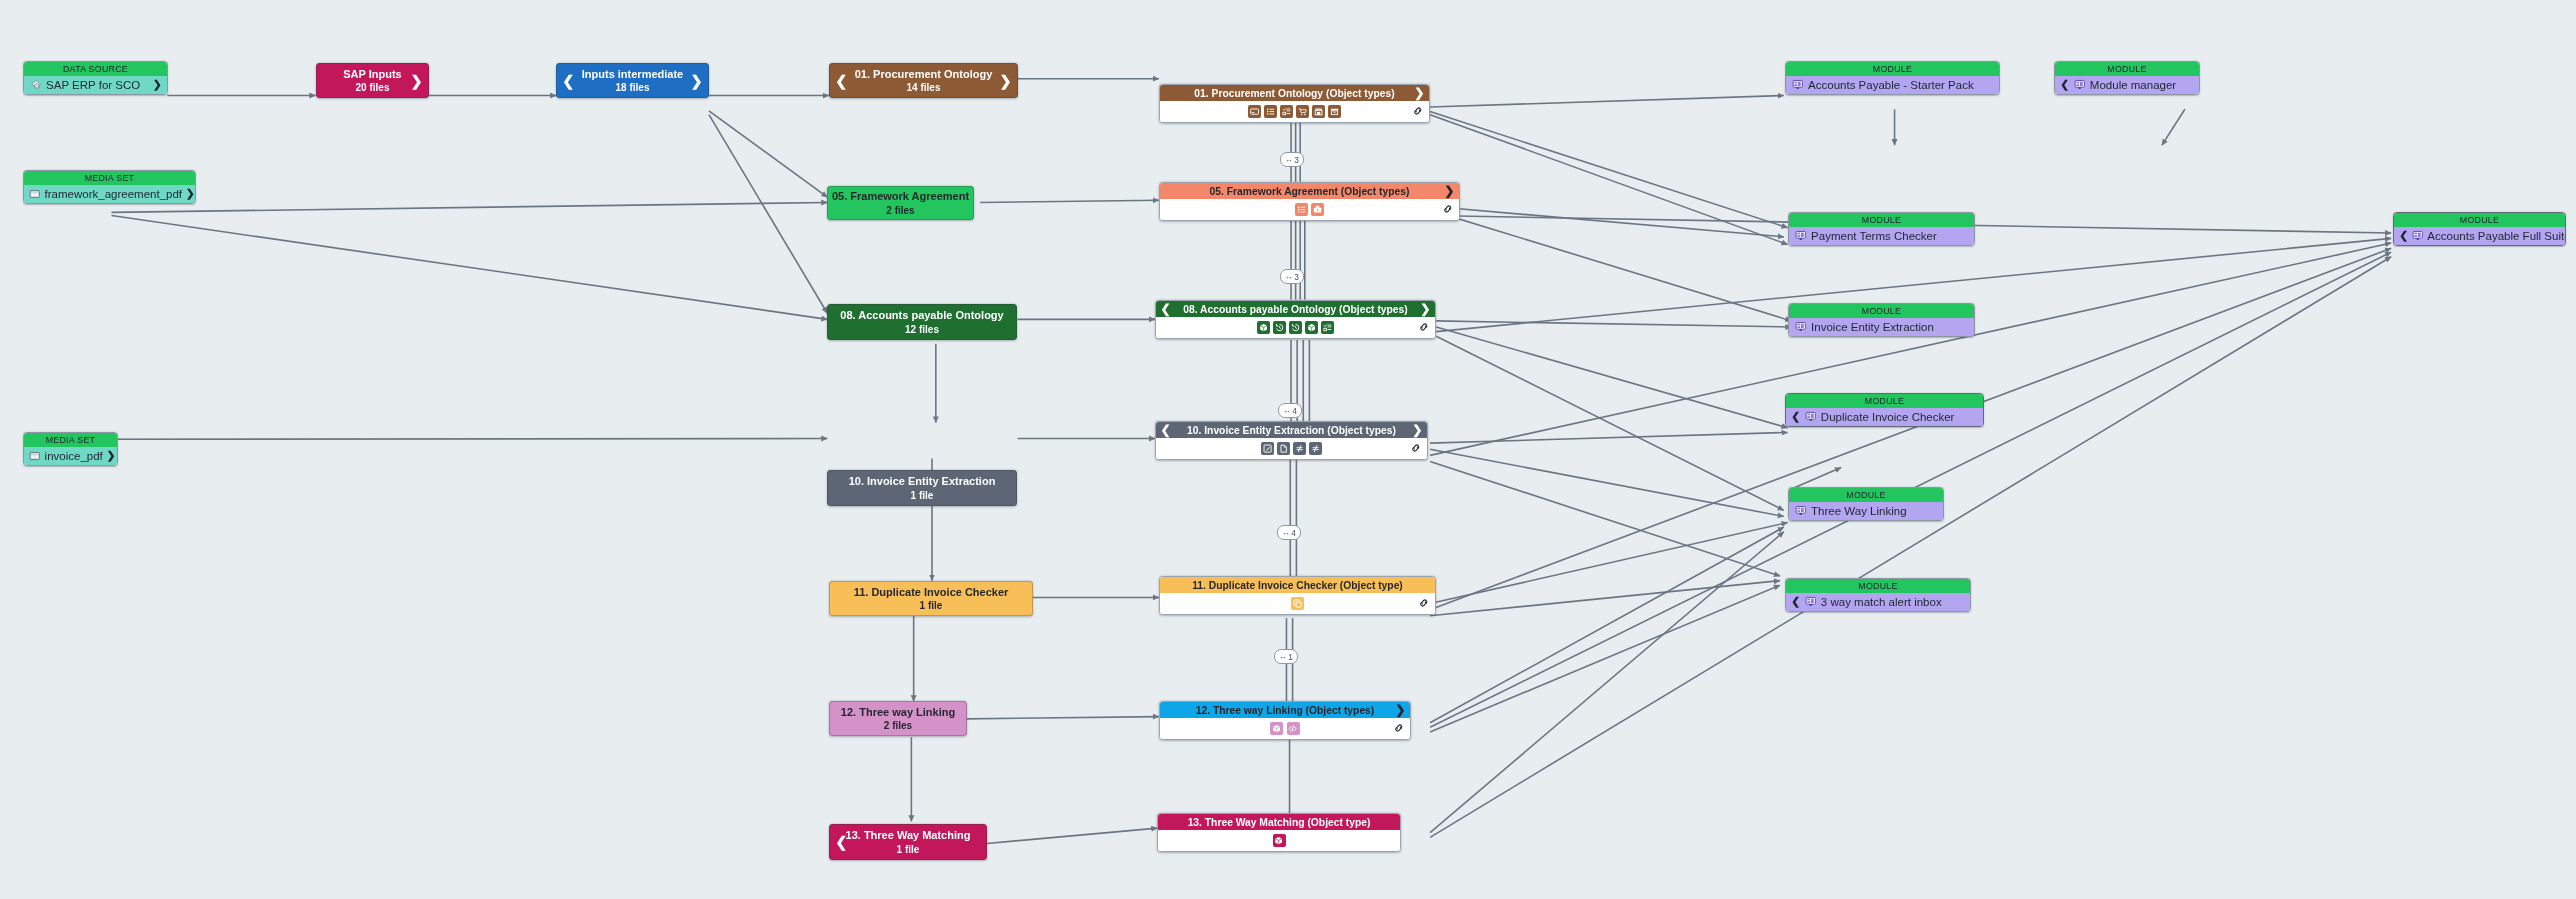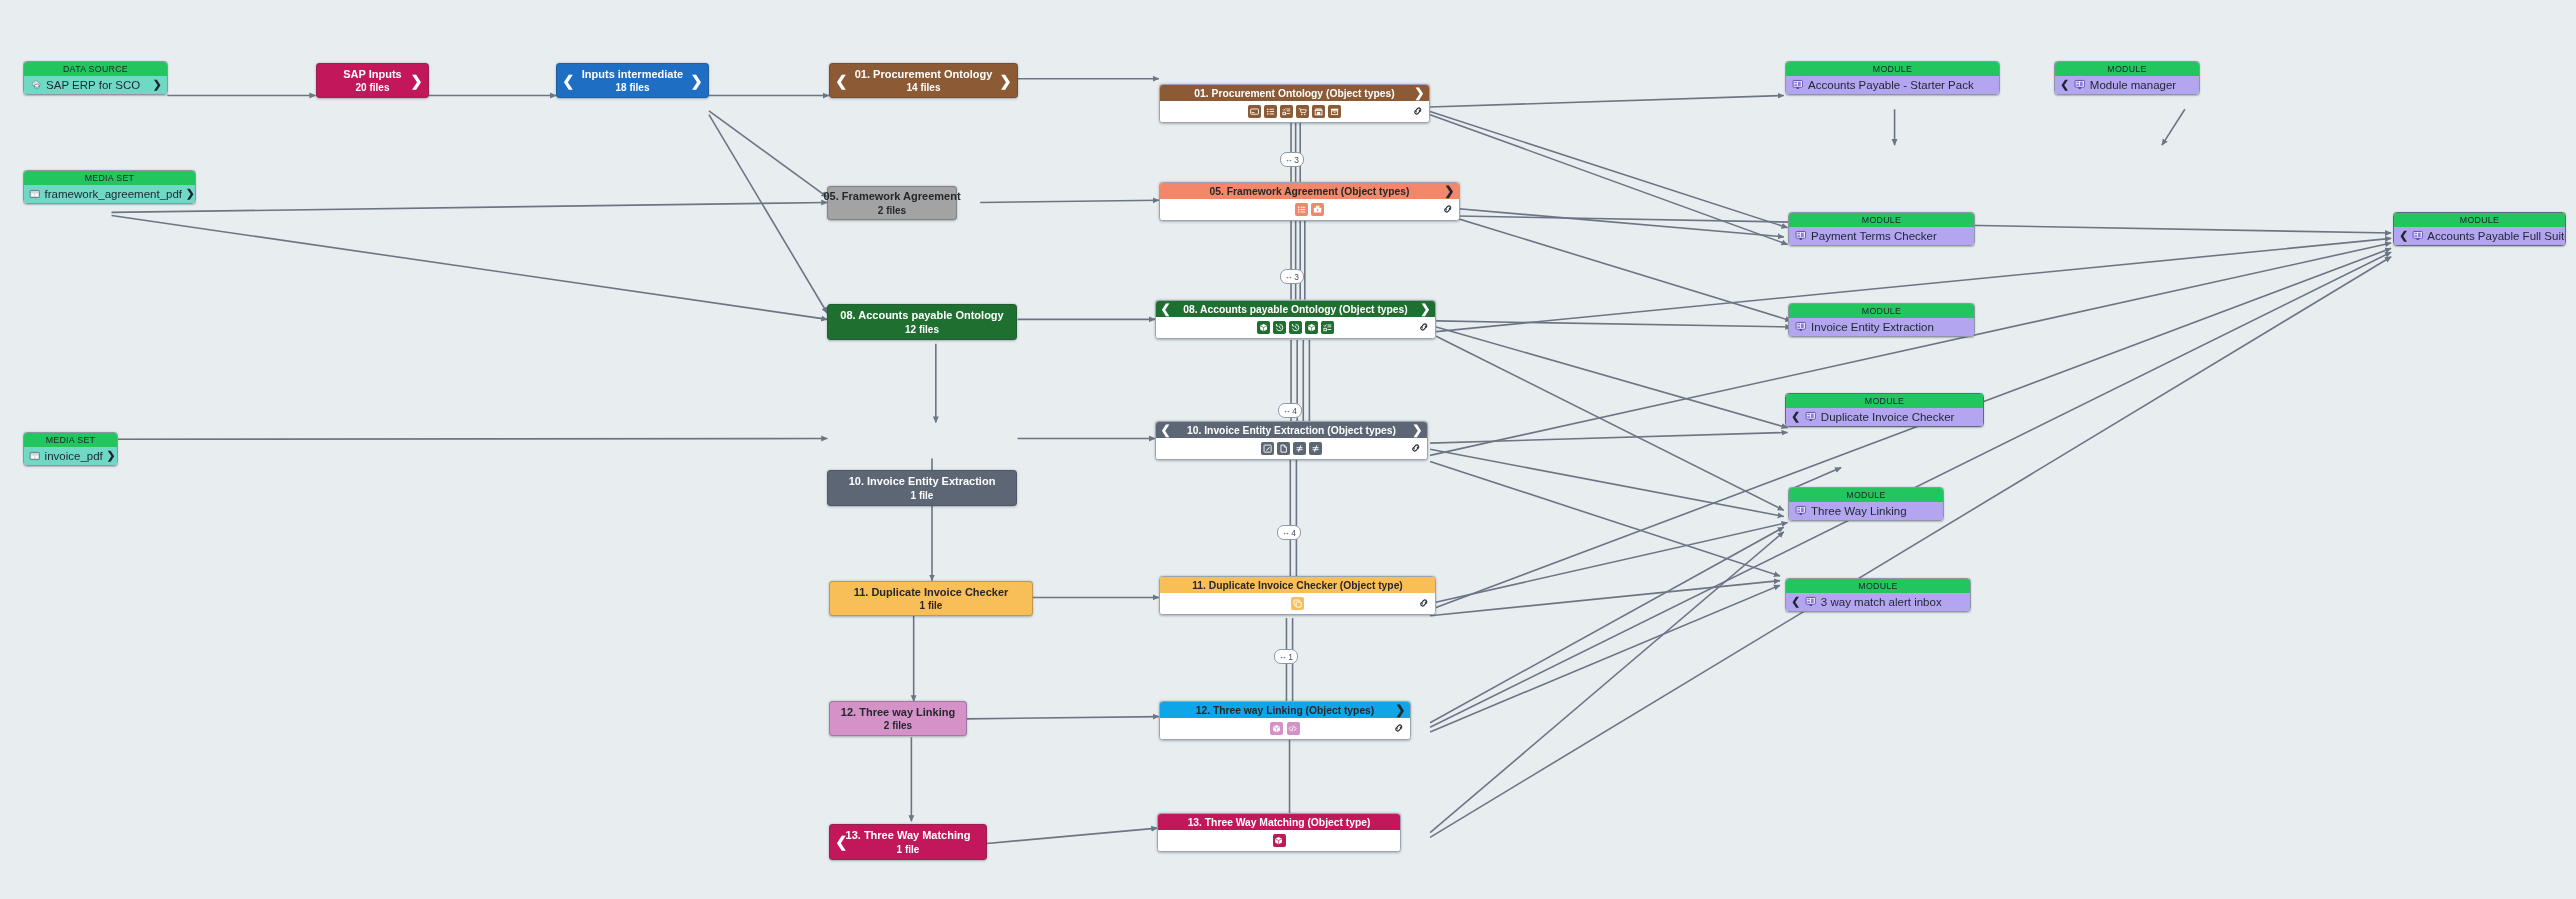--- a/index.html
+++ b/index.html
@@ -295,21 +295,21 @@
     <div class="chev-r">❯</div>
   </div>
 
   <div class="pipe" style="left:829px; top:63px; width:189px; height:35px; background:#8c5a34; color:#fff;">
     <div class="t">01. Procurement Ontology</div>
     <div class="s">14 files</div>
     <div class="chev-l">❮</div>
     <div class="chev-r">❯</div>
   </div>
 
-  <div class="pipe" style="left:827px; top:186px; width:130px; height:34px; background:#a3a3a3; color:#24282c;">
+  <div class="pipe" style="left:827px; top:186px; width:147px; height:34px; background:#22c55e; color:#24282c;">
     <div class="t">05. Framework Agreement</div>
     <div class="s">2 files</div>
   </div>
 
   <div class="pipe" style="left:827px; top:304px; width:190px; height:36px; background:#1f7030; color:#fff;">
     <div class="t">08. Accounts payable Ontology</div>
     <div class="s">12 files</div>
   </div>
 
   <div class="pipe" style="left:827px; top:422px; width:190px; height:36px; background:#5c6675; color:#fff;margin-top:48px;">

